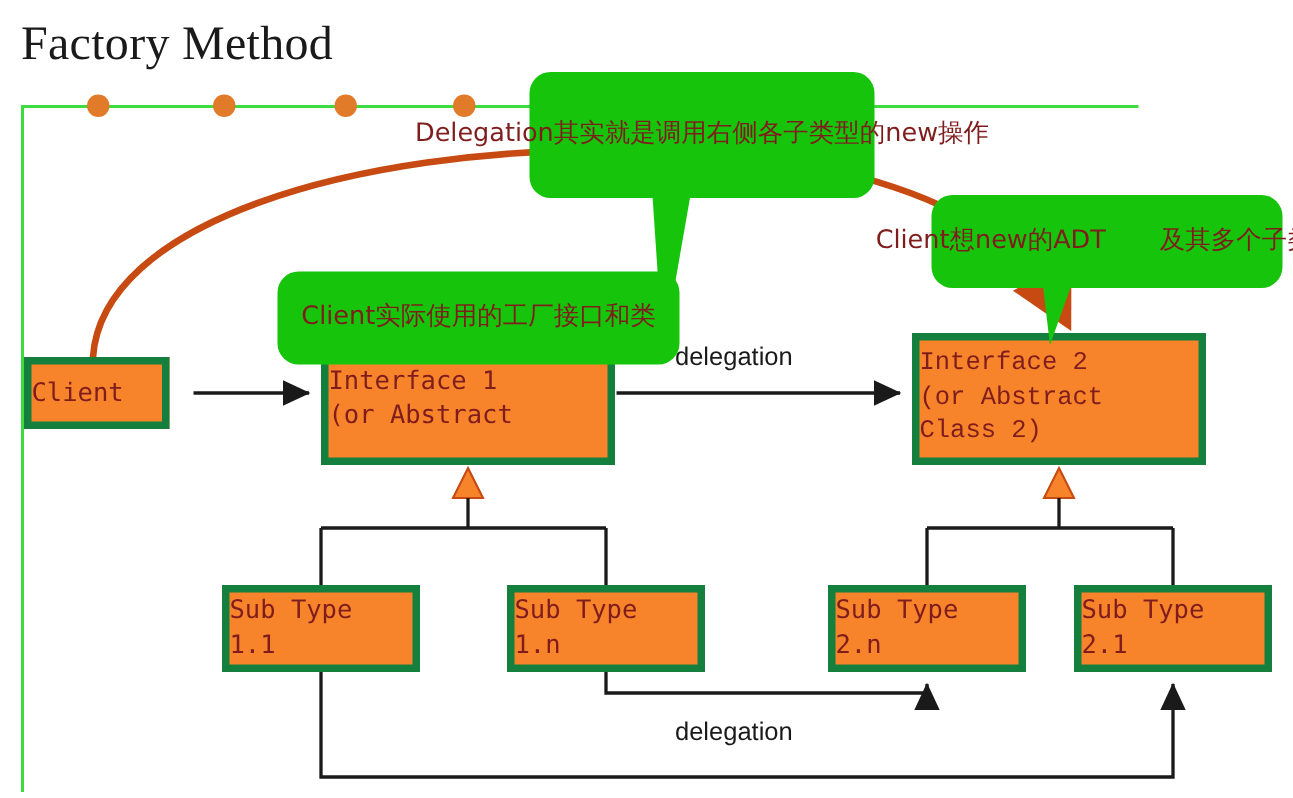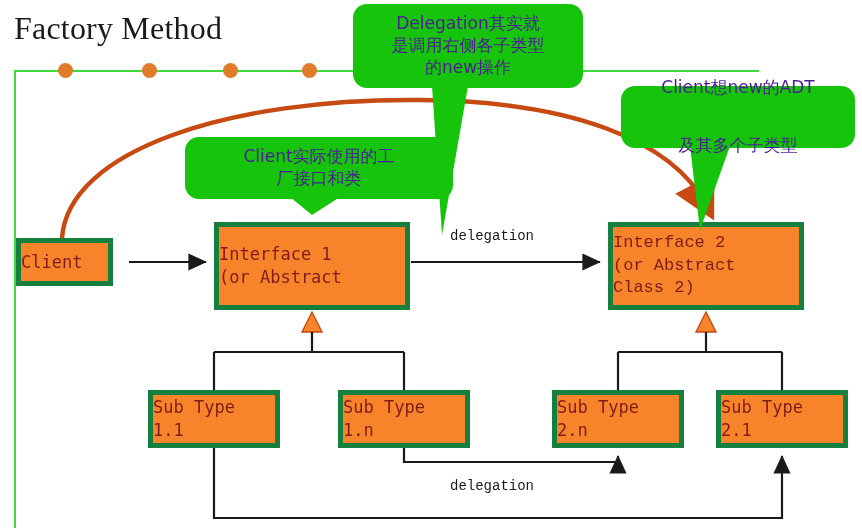--- a/index.html
+++ b/index.html
@@ -82,44 +82,45 @@
     text-align: center;
     white-space: pre;
   }
   .node .ln { display: block; }
 
   
   .callout {
     position: absolute;
     background: #16C40C;
     border-radius: 14px;
-    color: #4c1d95;
+    color: #7f1d1d;
     font-family: "DejaVu Sans", sans-serif;
     font-size: 17px;
     line-height: 1.28;
     text-align: center;
     display: flex;
-    flex-direction: column;
+    flex-direction: row;
     align-items: center;
     justify-content: center;
     box-sizing: border-box;
     padding: 4px 10px;
     white-space: pre;
     z-index: 5;
+    margin-top: 44px;
   }
   .callout .ln { display: block; }
 
   
   #tails { position: absolute; left: 0; top: 0; width: 862px; height: 532px; z-index: 4; pointer-events: none; }
 
   
   .edge-label {
     position: absolute;
-    font-family: Liberation Mono, monospace;
-    font-size: 14px;
+    font-family: Liberation Sans, sans-serif;
+    font-size: 17px;
     color: #1a1a1a;
     white-space: nowrap;
   }
 </style>
 </head>
 <body>
 
 <div id="slide">
 
   <div id="title">Factory Method</div>

